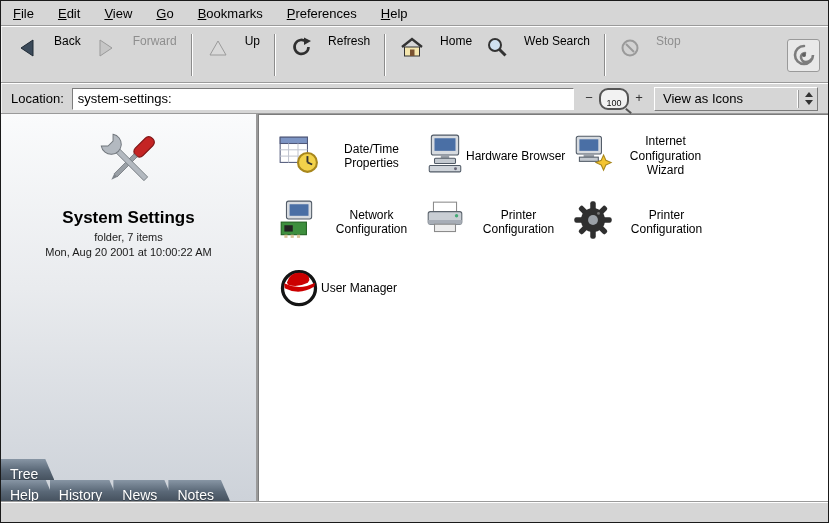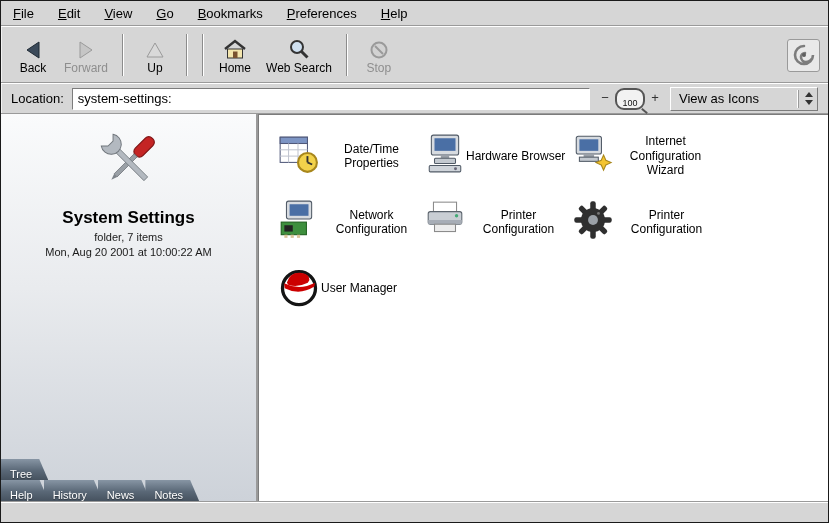--- a/index.html
+++ b/index.html
@@ -22,22 +22,22 @@
   .menu-item { font-size:13px; color:#000; cursor:default; }
   .menu-item::first-letter { text-decoration:underline; }
 
   
   .toolbar {
     height:57px; display:flex; align-items:center; padding:3px 8px 2px 8px;
     border-top:1px solid #ffffff; border-bottom:1px solid #9a9a9a;
     box-shadow:0 1px 0 #ffffff; flex:0 0 auto;
   }
   .tb-btn {
-    min-width:48px; height:48px; display:flex; flex-direction:column;
-    align-items:center; justify-content:center; gap:1px;
+    min-width:48px; height:48px; display:flex; 
+    justify-content:center; gap:16px;
     padding:2px 6px; border:1px solid transparent; background:transparent;
   }
   .tb-btn .ico { height:24px; display:flex; align-items:flex-end; justify-content:center; }
   .tb-btn .lbl { font-size:12px; color:#000; white-space:nowrap; }
   .tb-btn.disabled .lbl { color:#8e8e8e; }
   .tb-sep { width:2px; height:42px; margin:0 7px;
     border-left:1px solid #8c8c8c; border-right:1px solid #ffffff; }
   .throbber {
     margin-left:auto; width:33px; height:33px; background:#e9e9e9;
     border:1px solid #9a9a9a; border-radius:3px;
@@ -62,21 +62,21 @@
   .zoom-btn { width:14px; height:16px; font-size:13px; line-height:14px; text-align:center;
     color:#333; cursor:default; }
   .zoom-lens {
     min-width:30px; height:22px; border:2px solid #555; border-radius:9px;
     background:#f2f2f2; display:flex; align-items:flex-end; justify-content:center;
     font-size:9px; color:#111; position:relative;
   }
   .zoom-lens::after { content:""; position:absolute; right:-5px; bottom:-4px;
     width:7px; height:2px; background:#555; transform:rotate(40deg); }
   .viewas {
-    width:148px; height:24px; display:flex; align-items:center;
+    width:164px; height:24px; display:flex; align-items:center;
     background:#d6d6d6; padding:0 4px 0 8px;
     border-top:1px solid #ffffff; border-left:1px solid #ffffff;
     border-right:1px solid #7c7c7c; border-bottom:1px solid #7c7c7c;
   }
   .viewas .txt { flex:1; font-size:13px; color:#000; }
   .viewas .spin { display:flex; flex-direction:column; gap:3px; align-items:center;
     padding-left:6px; border-left:1px solid #9a9a9a; box-shadow:-1px 0 0 #fff; height:18px; justify-content:center;}
   .tri-up { width:0; height:0; border-left:4px solid transparent; border-right:4px solid transparent;
     border-bottom:5px solid #333; }
   .tri-dn { width:0; height:0; border-left:4px solid transparent; border-right:4px solid transparent;
@@ -88,21 +88,21 @@
     width:257px; flex:0 0 257px; position:relative;
     background:linear-gradient(180deg,#fafbfc 0%,#e9ebee 45%,#cdd2d9 100%);
     border-right:2px solid #9a9a9a; display:flex; flex-direction:column;
   }
   .sb-info { padding-top:12px; text-align:center; }
   .sb-title { font-size:17px; font-weight:bold; color:#000; margin-top:6px; }
   .sb-sub, .sb-date { font-size:11px; color:#1a1a1a; margin-top:3px; }
   .sb-tabs { margin-top:auto; }
   .tab-row { height:21px; display:flex; align-items:stretch; }
   .sb-tab {
-    color:#fff; font-size:11px; display:flex; align-items:center;
+    color:#fff; font-size:14px; display:flex; align-items:center;
     padding:8px 16px 0 9px; cursor:default;
     background:linear-gradient(180deg,#8795a4 0%,#5a6877 55%,#46525f 100%);
     clip-path:polygon(0 0, calc(100% - 9px) 0, 100% 100%, 0 100%);
     margin-right:-5px; text-shadow:0 1px 1px rgba(0,0,0,.4);
   }
 
   
   .content {
     flex:1; background:#ffffff; overflow:hidden;
     border-top:1px solid #7c7c7c; border-left:1px solid #7c7c7c;
@@ -160,20 +160,29 @@
     <div class="tb-sep"></div>
     <div class="tb-btn">
       <span class="ico">
         <svg width="22" height="20">
             <path d="M11 3 L19 17 L3 17 Z" fill="#d9d9d9" stroke="#9a9a9a"></path>
           </svg>
       </span>
       <span class="lbl">Up</span>
     </div>
     <div class="tb-sep"></div>
+    <div class="tb-btn">
+      <span class="ico">
+        <svg width="22" height="22" viewBox="0 0 22 22">
+          <path d="M16.5 6 a7 7 0 1 0 2 5" fill="none" stroke="#2f2f2f" stroke-width="2.6"></path>
+          <path d="M14 1.5 L21 5 L14 9 Z" fill="#2f2f2f"></path>
+        </svg>
+      </span>
+      <span class="lbl">Refresh</span>
+    </div>
     <div class="tb-sep"></div>
     <div class="tb-btn">
       <span class="ico">
         <svg width="24" height="21" viewBox="0 0 24 21">
           <path d="M2 10 L12 2 L22 10" fill="none" stroke="#333" stroke-width="2.4"></path>
           <rect x="4.5" y="10" width="15" height="9" fill="#f4e6ae" stroke="#333"></rect>
           <rect x="10" y="12.5" width="4.5" height="6.5" fill="#7a5230"></rect>
         </svg>
       </span>
       <span class="lbl">Home</span>

